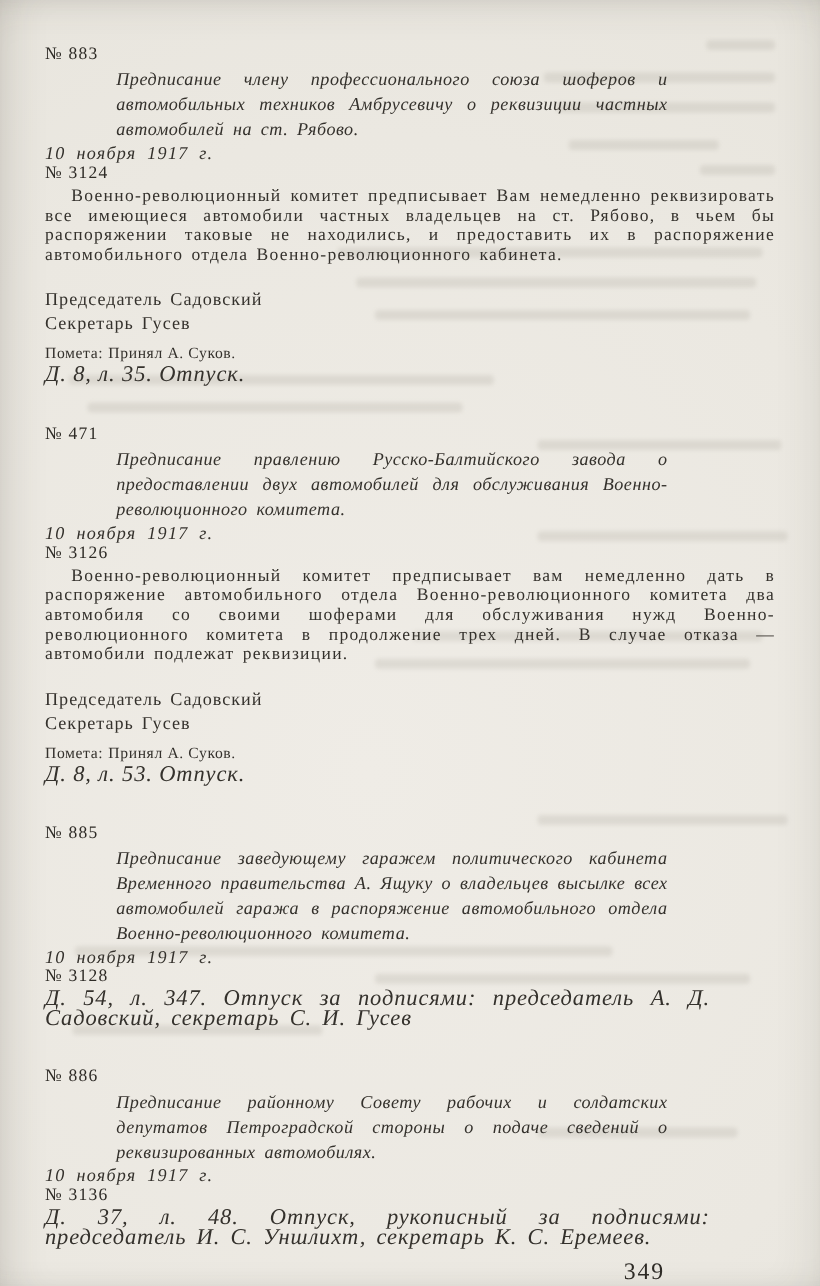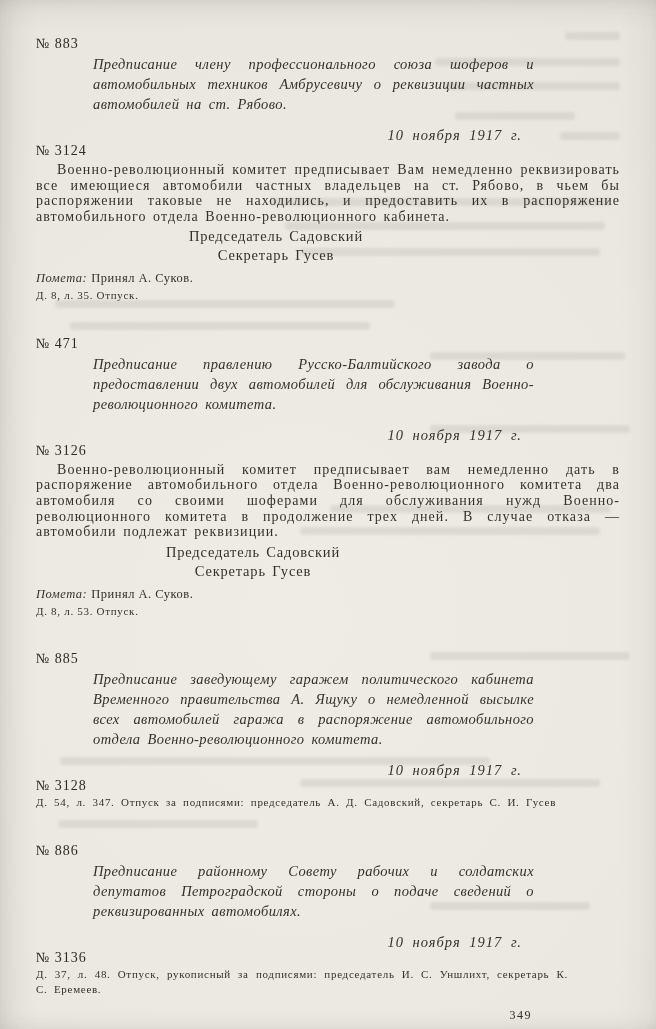--- a/index.html
+++ b/index.html
@@ -51,75 +51,76 @@
   .title {
     margin: 3px 0 0 0;
     padding-left: 57px; padding-right: 86px;
     font-size: 14.5px; line-height: 20px;
     font-style: italic;
     text-align: justify;
     letter-spacing: .4px; word-spacing: 3px;
   }
 
   .date {
-    margin-top: 13px;
+    margin-top: 1px;
     padding-right: 98px;
     font-size: 14.5px; line-height: 17px;
     font-style: italic;
-    text-align: right;
+    text-align: left;
     letter-spacing: 1px; word-spacing: 4px;
   }
 
   .reg-no {
     margin-top: -1px;
     font-size: 14px; line-height: 15px;
     letter-spacing: 1px;
     color: #2e2b26;
   }
 
   .body-par {
     margin: 4px 0 0 0;
     font-size: 14px; line-height: 15.6px;
     text-align: justify;
     text-indent: 21px;
     letter-spacing: 1.05px; word-spacing: 2px;
   }
 
   .sigs {
-    margin-top: 3px;
+    margin-top: 19px;
     font-size: 14.5px; line-height: 19px;
-    text-align: center;
+    text-align: left;
     letter-spacing: .8px; word-spacing: 2px;
   }
   .sig-a { padding-right: 104px; }
   .sig-b { padding-right: 150px; }
 
   .note {
     margin-top: 6px;
     font-size: 12.5px; line-height: 15px;
     letter-spacing: .5px;
   }
-  .note-label { font-style: italic; margin-right: 4px; margin-top: 20px; }
+  .note-label { margin-right: 4px; margin-top: 20px; }
 
   .archive {
     margin-top: 2px;
-    font-size: 11px; line-height: 15.5px;
+    font-size: 18px; line-height: 15.5px;
+    font-style: italic;
     letter-spacing: .7px;
   }
   .archive.wide {
     text-align: justify;
     padding-right: 52px;
     word-spacing: 3px;
   }
 
   .page-number {
     margin-top: 10px;
     padding-right: 88px;
     text-align: right;
-    font-size: 12px;
+    font-size: 19px;
     letter-spacing: 1.5px;
     color: #2e2b26;
   }
 </style>
 </head>
 <body>
 
 <div class="page">
 
   <div class="smudge" style="left:565px; top:32px;  width:55px;"></div>
@@ -171,21 +172,21 @@
         <div>Секретарь Гусев</div>
       </div>
       <div class="note">
         <span class="note-label">Помета:</span><span class="note-text">Принял А. Суков.</span>
       </div>
       <div class="archive">Д. 8, л. 53. Отпуск.</div>
     </section>
 
     <section class="doc">
       <div class="doc-no">№ 885</div>
-      <p class="title">Предписание заведующему гаражем политического кабинета Временного правительства А. Ящуку о немедленной высылке всех автомобилей гаража в распоряжение автомобильного отдела Военно-революционного комитета.</p>
+      <p class="title">Предписание заведующему гаражем политического кабинета Временного правительства А. Ящуку о владельцев высылке всех автомобилей гаража в распоряжение автомобильного отдела Военно-революционного комитета.</p>
       <div class="date">10 ноября 1917 г.</div>
       <div class="reg-no">№ 3128</div>
       <div class="archive wide">Д. 54, л. 347. Отпуск за подписями: председатель А. Д. Садовский, секретарь С. И. Гусев</div>
     </section>
 
     <section class="doc">
       <div class="doc-no">№ 886</div>
       <p class="title">Предписание районному Совету рабочих и солдатских депутатов Петроградской стороны о подаче сведений о реквизированных автомобилях.</p>
       <div class="date">10 ноября 1917 г.</div>
       <div class="reg-no">№ 3136</div>

